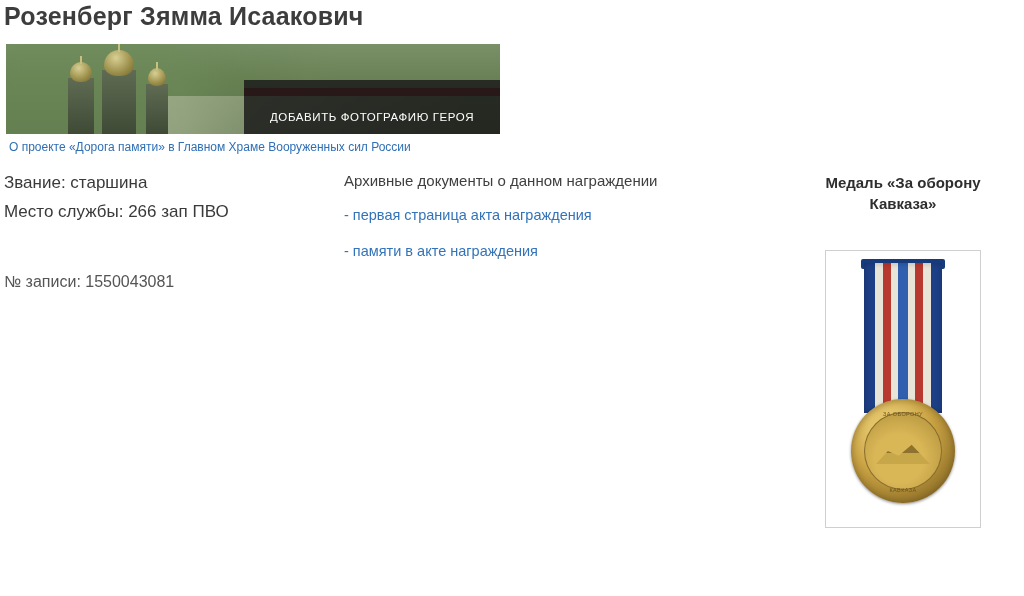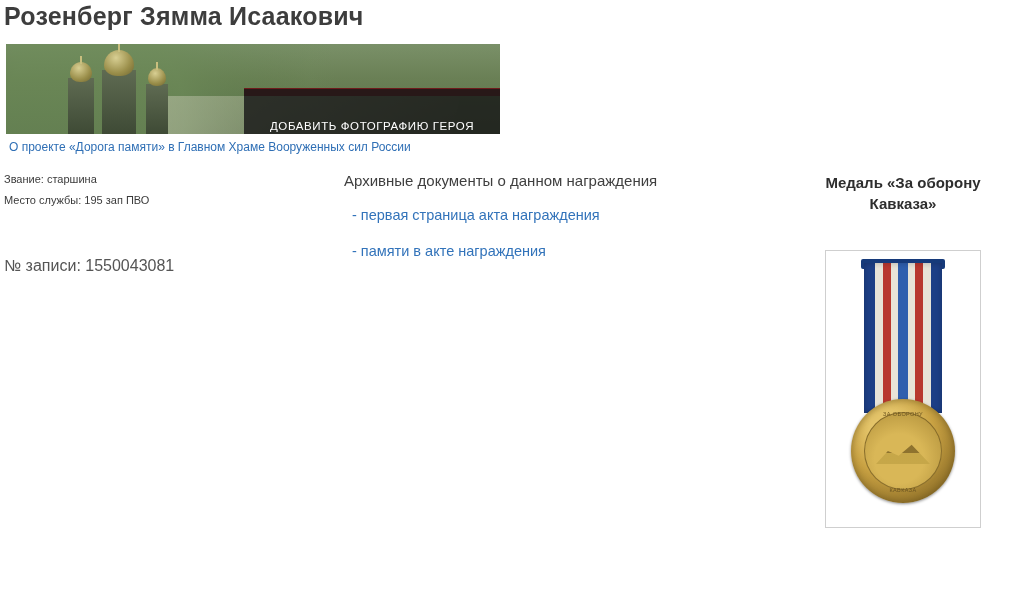--- a/index.html
+++ b/index.html
@@ -69,21 +69,21 @@
     position: absolute;
     left: 150px; top: 52px;
     width: 300px; height: 40px;
     background: linear-gradient(100deg, rgba(190,195,170,0.55), rgba(120,130,100,0.15));
     transform: skewX(-12deg);
     border-radius: 4px;
   }
   .banner-cta {
     position: absolute;
     left: 238px;
-    top: 45px;
+    top: 36px;
     width: 256px;
     height: 74px;
     background: rgba(25,25,25,0.82);
     color: #ffffff;
     font-size: 11.5px;
     letter-spacing: 0.6px;
     display: flex;
     align-items: center;
     justify-content: center;
     text-align: center;
@@ -108,21 +108,21 @@
   }
 
   
   .col-left {
     position: absolute;
     left: 4px;
     top: 172px;
     width: 330px;
   }
   .info-line {
-    font-size: 11px;
+    font-size: 17px;
     color: #3a3a3a;
     margin-bottom: 6px;
     line-height: 1.35;
   }
   .record-no {
     margin-top: 49px;
     font-size: 16px;
     color: #555555;
   }
 
@@ -145,21 +145,20 @@
     line-height: 1.35;
     margin-bottom: 20px;
     max-width: 330px;
   }
   .doc-link {
     display: block;
     font-size: 14.5px;
     color: #3273ba;
     text-decoration: none;
     margin-bottom: 20px;
-    margin-left: 8px;
   }
 
   
   .col-right {
     position: absolute;
     left: 790px;
     top: 172px;
     width: 226px;
     text-align: center;
   }
@@ -268,26 +267,26 @@
       <div class="dome" style="left:142px; top:24px; width:18px; height:18px;"></div>
     </div>
     <div class="banner-top-strip"></div>
     <div class="banner-cta">ДОБАВИТЬ ФОТОГРАФИЮ ГЕРОЯ</div>
   </div>
 
   <a class="banner-link" href="#">О проекте «Дорога памяти» в Главном Храме Вооруженных сил России</a>
 
   <div class="col-left">
     <div class="info-line">Звание: старшина</div>
-    <div class="info-line">Место службы: 195 зап ПВО</div>
+    <div class="info-line">Место службы: 266 зап ПВО</div>
     <div class="record-no">№ записи: 1550043081</div>
   </div>
 
   <div class="col-mid">
-    <div class="mid-caption">Архивные документы о данном награждения</div>
+    <div class="mid-caption">Архивные документы о данном награждении</div>
     <a class="doc-link" href="#">- первая страница акта награждения</a>
     <a class="doc-link" href="#">- памяти в акте награждения</a>
   </div>
 
   <div class="col-right">
     <div class="award-title">Медаль «За оборону Кавказа»</div>
     <div class="award-frame">
       <div class="ribbon-top"></div>
       <div class="ribbon"></div>
       <div class="medal-disc">

